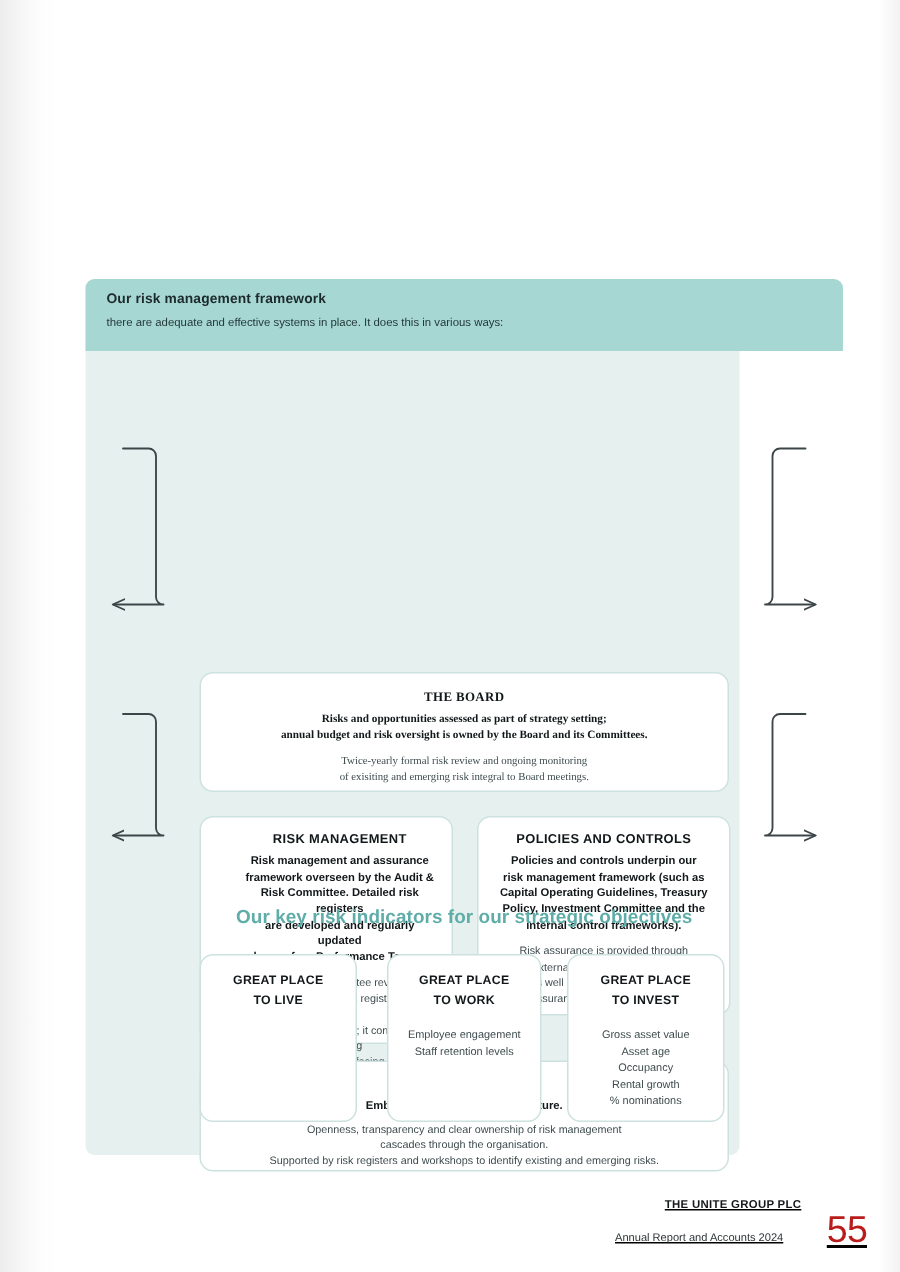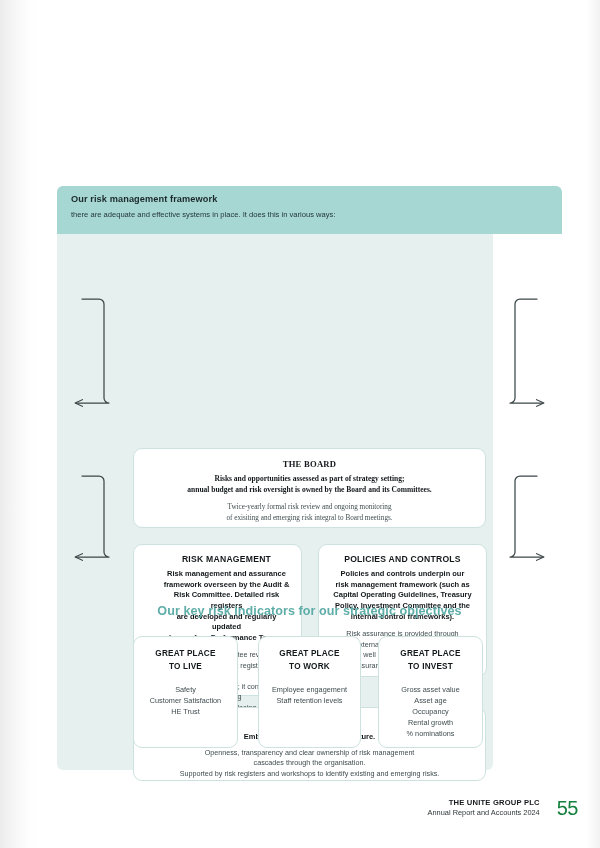--- a/index.html
+++ b/index.html
@@ -149,40 +149,41 @@
   }
 
   
   .footer {
     position: absolute;
     right: 22px;
     top: 798px;
     display: flex;
     align-items: center;
     gap: 17px;
+    text-decoration: underline;
   }
   .footer-text {
     text-align: right;
     line-height: 1.35;
   }
   .footer-company {
     font-size: 7.6px;
     font-weight: bold;
     color: #14191b;
     letter-spacing: 0.2px;
     margin: 0;
   }
   .footer-report {
     font-size: 7.4px;
     color: #2e3638;
-    margin: 0;
+    margin: 12px;
   }
   .footer-page {
-    font-size: 20px;
-    color: #15803d;
+    font-size: 25px;
+    color: #b91c1c;
     line-height: 1;
     letter-spacing: -0.5px;
   }
 </style>
 </head>
 <body>
 
 <div class="spine"></div>
 <div class="spine-right"></div>
 
@@ -264,25 +265,20 @@
     <p class="card-body">Openness, transparency and clear ownership of risk management</p>
     <p class="card-body">cascades through the organisation.</p>
     <p class="card-body">Supported by risk registers and workshops to identify existing and emerging risks.</p>
   </div>
 
   <div class="kri-heading">Our key risk indicators for our strategic objectives</div>
 
   <div class="card" id="kpi-live">
     <p class="kpi-title">GREAT PLACE</p>
     <p class="kpi-title">TO LIVE</p>
-    <ul class="kpi-list">
-      <li>Safety</li>
-      <li>Customer Satisfaction</li>
-      <li>HE Trust</li>
-    </ul>
   </div>
 
   <div class="card" id="kpi-work">
     <p class="kpi-title">GREAT PLACE</p>
     <p class="kpi-title">TO WORK</p>
     <ul class="kpi-list">
       <li>Employee engagement</li>
       <li>Staff retention levels</li>
     </ul>
   </div>

